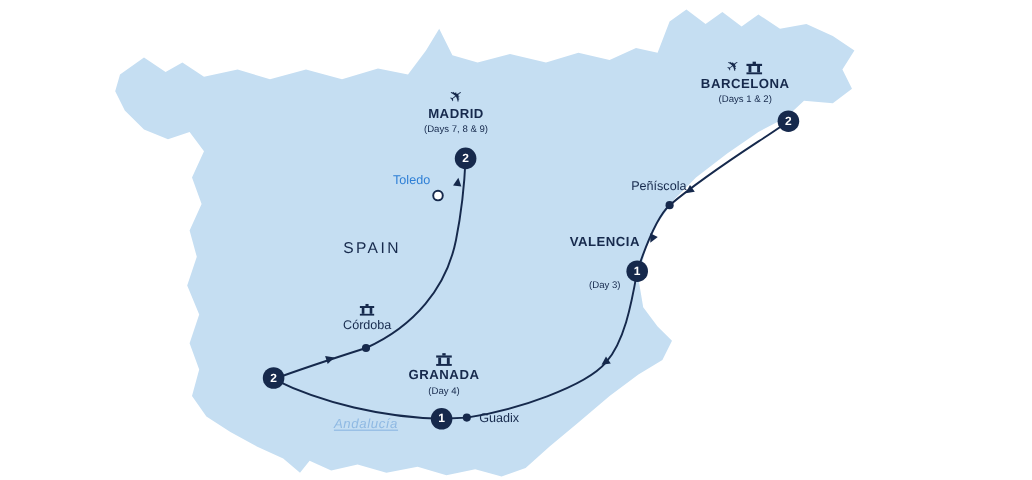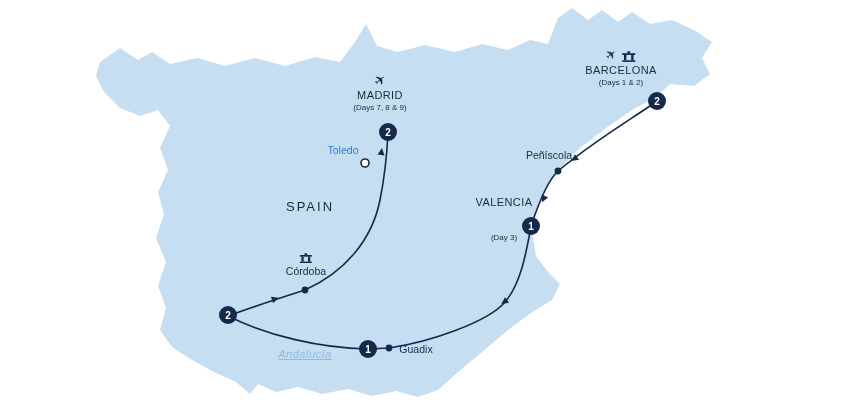--- a/index.html
+++ b/index.html
@@ -8,21 +8,21 @@
     background:#ffffff;
     font-family:"Liberation Sans", sans-serif;
     color:#16294c;
   }
   .stage svg.mapsvg { position:absolute; left:0; top:0; }
 
   .stop {
     position:absolute; display:flex; flex-direction:column; align-items:center;
     transform:translateX(-50%); text-align:center; line-height:1.15; gap:1px;
   }
-  .city-name { font-size:11px; font-weight:normal; letter-spacing:.4px; white-space:nowrap; }
+  .city-name { font-size:11px; font-weight:bold; letter-spacing:.4px; white-space:nowrap; }
   .city-days { font-size:8px; white-space:nowrap; }
   .wp-name { font-size:10.5px; white-space:nowrap; }
   .icons-row { display:flex; align-items:flex-end; gap:4px; }
   .plane { display:inline-block; font-size:13px; transform:rotate(-38deg); color:#16294c; }
   .badge {
     position:absolute; width:18px; height:18px; border-radius:50%;
     background:#16294c; color:#ffffff; font-size:10px; font-weight:bold;
     display:flex; align-items:center; justify-content:center; z-index:5;
   }
   .country-label { position:absolute; transform:translateX(-50%); font-size:13px; font-weight:normal; letter-spacing:2px; }
@@ -103,20 +103,31 @@
     <svg width="14" height="11" viewBox="0 0 14 12" fill="#16294c">
       <rect x="5.6" y="0.3" width="2.8" height="2"></rect>
         <rect x="0.5" y="2.2" width="13" height="1.8"></rect>
       <rect x="2.2" y="4" width="2.4" height="5.3"></rect>
         <rect x="9.4" y="4" width="2.4" height="5.3"></rect>
       <rect x="0.5" y="9.3" width="13" height="1.6"></rect>
     </svg>
     <div class="wp-name">Córdoba</div>
   </div>
 
+  <div class="stop" style="left:370px; top:294px;">
+    <svg width="15" height="12" viewBox="0 0 14 12" fill="#16294c">
+      <rect x="5.6" y="0.3" width="2.8" height="2"></rect>
+        <rect x="0.5" y="2.2" width="13" height="1.8"></rect>
+      <rect x="2.2" y="4" width="2.4" height="5.3"></rect>
+        <rect x="9.4" y="4" width="2.4" height="5.3"></rect>
+      <rect x="0.5" y="9.3" width="13" height="1.6"></rect>
+    </svg>
+    <div class="city-name">GRANADA</div>
+    <div class="city-days">(Day 4)</div>
+  </div>
   <div class="badge" style="left:359px; top:340px;">1</div>
 
   <div class="stop" style="left:416px; top:343px;">
     <div class="wp-name">Guadix</div>
   </div>
 
   <div class="badge" style="left:219px; top:306px;">2</div>
 
   <div class="region-label" style="left:305px; top:348px;">Andalucía</div>
 

